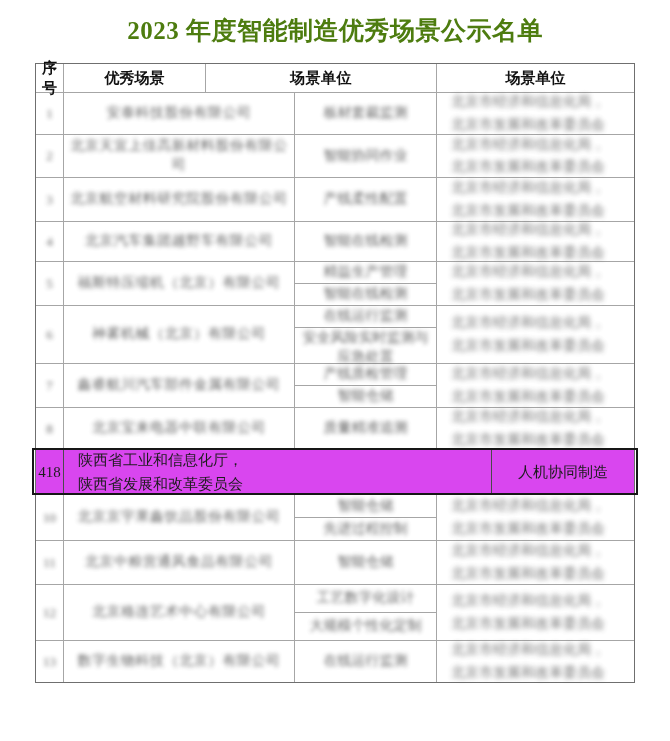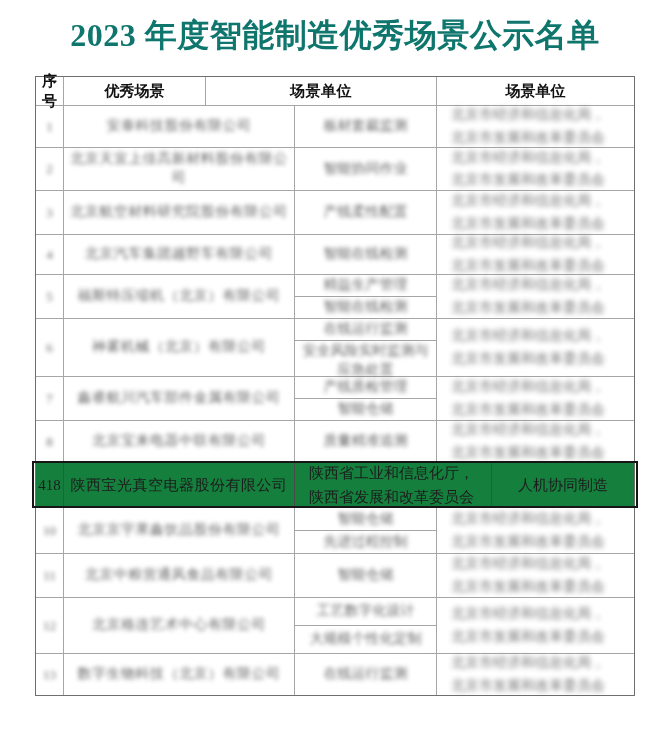--- a/index.html
+++ b/index.html
@@ -2,24 +2,24 @@
 <html><head>
 <meta charset="utf-8">
 <style>
   html,body{margin:0;padding:0;background:#fff;}
   .page{
     position:relative;width:670px;height:741px;background:#ffffff;
     font-family:"Liberation Serif","DejaVu Serif",serif;color:#1f1f1f;overflow:hidden;
   }
   .title{
     margin:0;position:absolute;top:14px;left:0;width:670px;
-    text-align:center;font-size:32px;font-weight:700;letter-spacing:.5px;color:#0f766e;
+    text-align:center;font-size:25px;font-weight:700;letter-spacing:.5px;color:#4d7c0f;
   }
   .tbl{
-    position:absolute;left:35px;top:76px;width:600px;
+    position:absolute;left:35px;top:63px;width:600px;
     border:1.5px solid #6f6f6f;box-sizing:border-box;background:#fff;
   }
   .row{display:flex;width:100%;box-sizing:border-box;}
   .row + .row{border-top:1px solid #a6a6a6;}
   .c{box-sizing:border-box;border-right:1px solid #a6a6a6;display:flex;align-items:center;justify-content:center;
      font-size:14px;color:#2a2a2a;text-align:center;line-height:1.35;}
   .c:last-child{border-right:none;}
   .c-no{width:28px;flex:0 0 28px;font-size:13px;}
   .c-unit{width:231px;flex:0 0 231px;letter-spacing:.5px;}
   .c-scene{width:142px;flex:0 0 142px;padding:0;}
@@ -28,21 +28,21 @@
   .hdr .c{font-weight:700;font-size:15px;color:#111;justify-content:center;align-items:center;text-align:center;padding:0;}
   .hdr .c-rec{align-items:center;padding-left:0;}
   .h28{height:28px;} .h40{height:40px;} .h42{height:42px;} .h43{height:43px;} .h44{height:44px;}
   .h45{height:45px;} .h46{height:46px;} .h56{height:56px;} .h58{height:58px;}
   .scene-stack{display:flex;flex-direction:column;width:100%;height:100%;}
   .scene-sub{flex:1;display:flex;align-items:center;justify-content:center;padding:1px 6px;box-sizing:border-box;}
   .scene-sub + .scene-sub{border-top:1px solid #a6a6a6;}
   .scene-sub.grow{flex:1.7;}
   .blur{filter:blur(2.2px);color:#3d3d3d;opacity:.82;}
   .blur-soft{filter:blur(2.4px);color:#474747;opacity:.8;}
-  .row-hl{position:relative;background:#15803d;z-index:2;}
+  .row-hl{position:relative;background:#d946ef;z-index:2;}
   .row-hl::after{
     content:"";position:absolute;top:-2px;bottom:-1px;left:-4px;right:-4px;
     border:2px solid #161616;pointer-events:none;
   }
   .row-hl .c{border-right-color:#4a4a4a;color:#1c1c1c;font-size:15px;}
   .row-hl .c-no{font-weight:400;}
 </style>
 </head>
 <body>
 
@@ -204,23 +204,20 @@
       <div class="c c-rec">
         <span class="blur-soft">北京市经济和信息化局，</span>
         <span class="blur-soft">北京市发展和改革委员会</span>
       </div>
     </div>
 
     <div class="row row-hl h45">
       <div class="c c-no">
           <span>418</span>
         </div>
-      <div class="c c-unit">
-          <span>陕西宝光真空电器股份有限公司</span>
-        </div>
       <div class="c c-rec">
         <span>陕西省工业和信息化厅，</span>
         <span>陕西省发展和改革委员会</span>
       </div>
       <div class="c c-scene">
           <span>人机协同制造</span>
         </div>
     </div>
 
     <div class="row h46">

